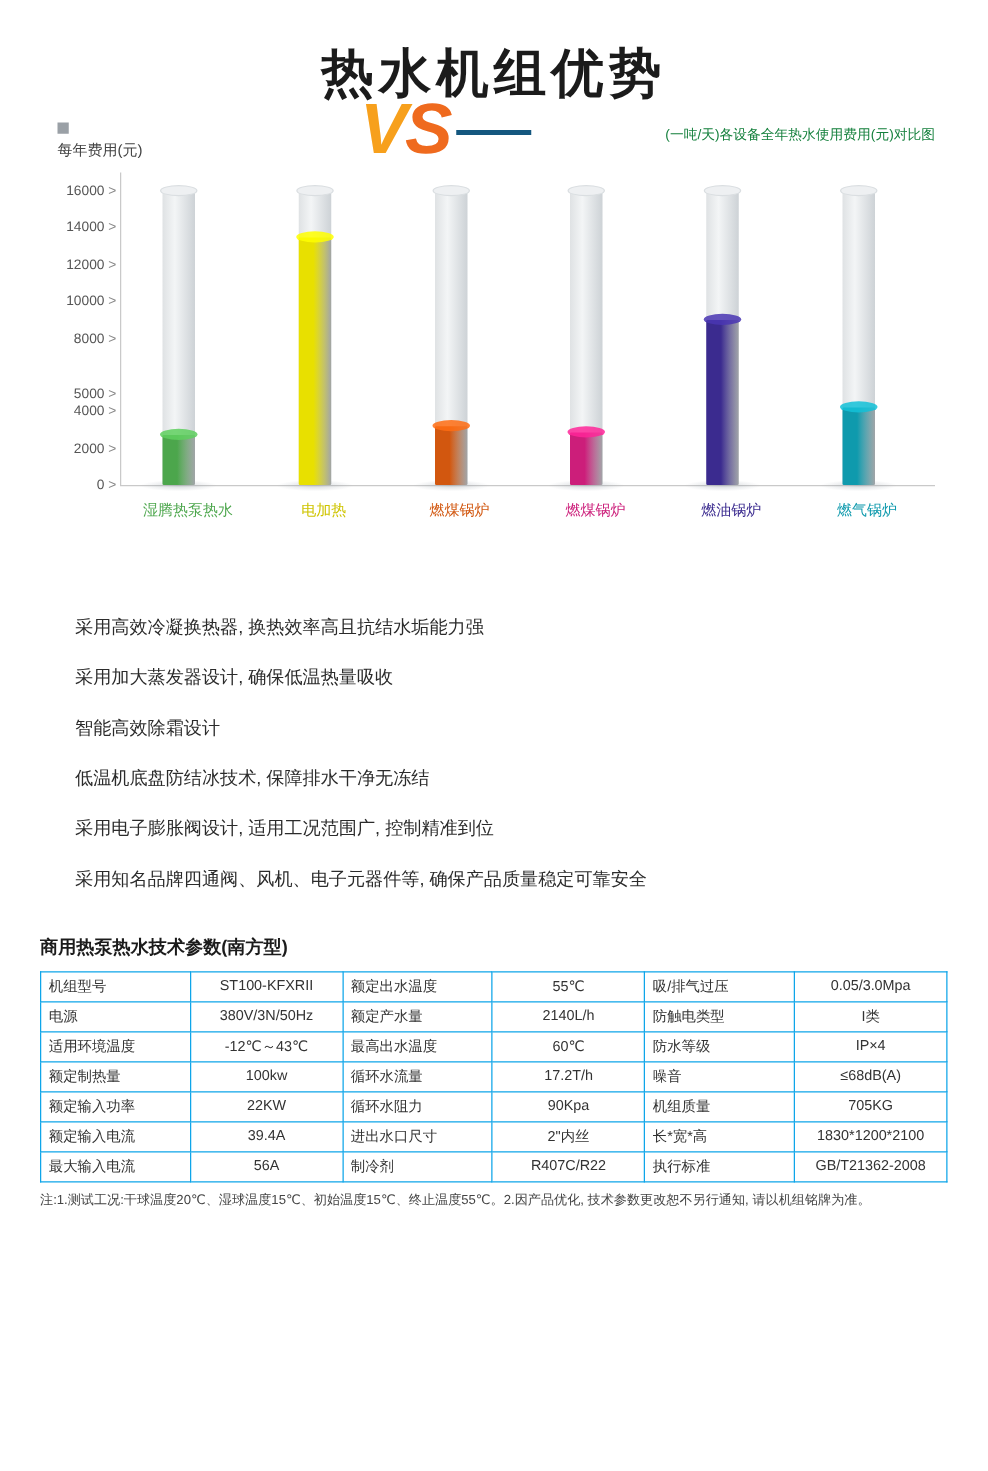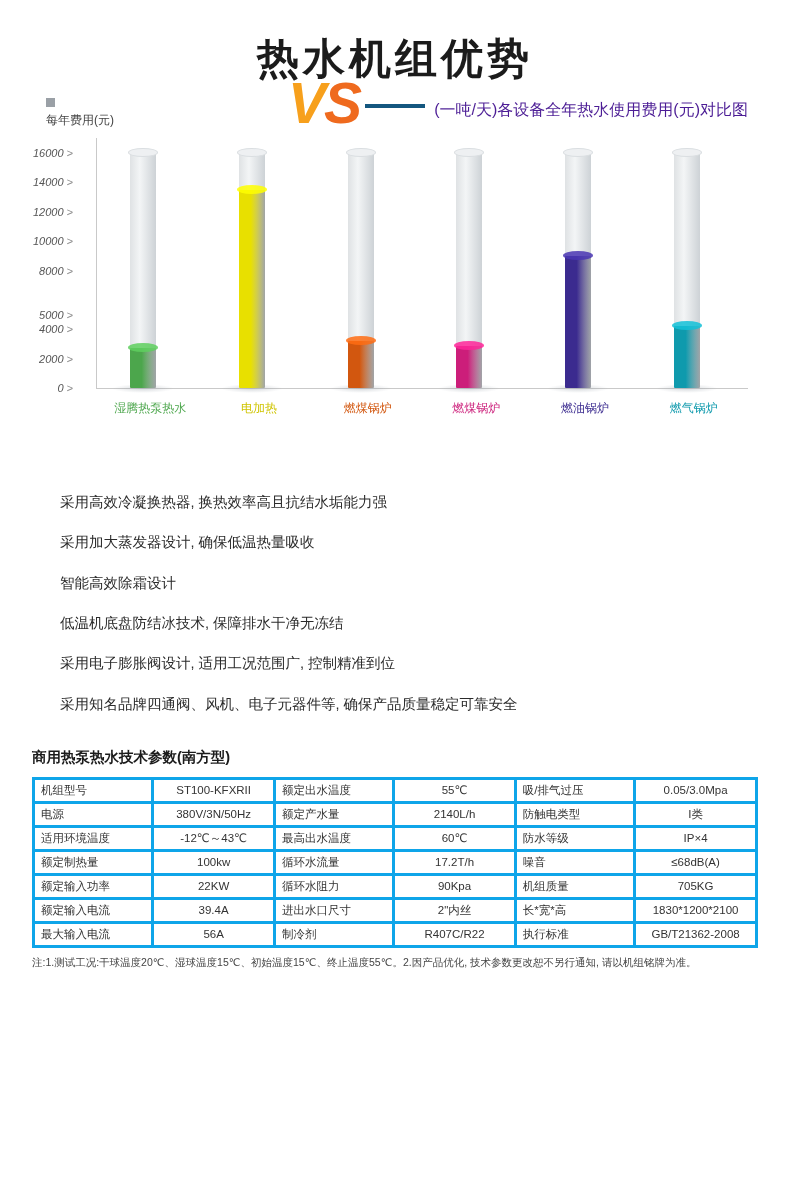--- a/index.html
+++ b/index.html
@@ -67,22 +67,22 @@
   }
   .legend-swatch {
     width: 9px; height: 9px;
     background: #9aa0a6;
     display: inline-block;
   }
   .legend-right {
     position: absolute;
     right: 42px;
     top: -32px;
-    font-size: 16px;
-    color: #4c1d95;
+    font-size: 11px;
+    color: #15803d;
   }
   .y-axis {
     position: absolute;
     left: 96px;
     top: 6px;
     width: 0;
     height: 250px;
     border-left: 1px solid #c9c9c9;
   }
   .x-axis {
@@ -93,22 +93,21 @@
     height: 0;
     border-top: 1px solid #c9c9c9;
   }
   .ytick {
     position: absolute;
     right: 100%;
     transform: translateY(-50%);
     white-space: nowrap;
     font-size: 11px;
     color: #555;
-    padding-right: 24px;
-    font-style: italic;
+    padding-right: 4px;
   }
   .ytick .arrow {
     color: #8a8a8a;
     margin-left: 3px;
   }
 
   .bars {
     position: absolute;
     left: 96px;
     top: 6px;
@@ -194,21 +193,21 @@
     color: #1b1b1b;
   }
   table.spec {
     margin: 0 auto;
     width: 726px;
     border-collapse: collapse;
     font-size: 11.5px;
     color: #333;
   }
   table.spec td {
-    border: 3px solid #0ea5e9;
+    border: 1px solid #0ea5e9;
     height: 24px;
     padding: 2px 6px;
   }
   td.k { width: 120px; }
   td.v { width: 122px; text-align: center; }
   .footnote {
     width: 726px;
     margin: 7px auto 0 auto;
     font-size: 10.5px;
     color: #444;

